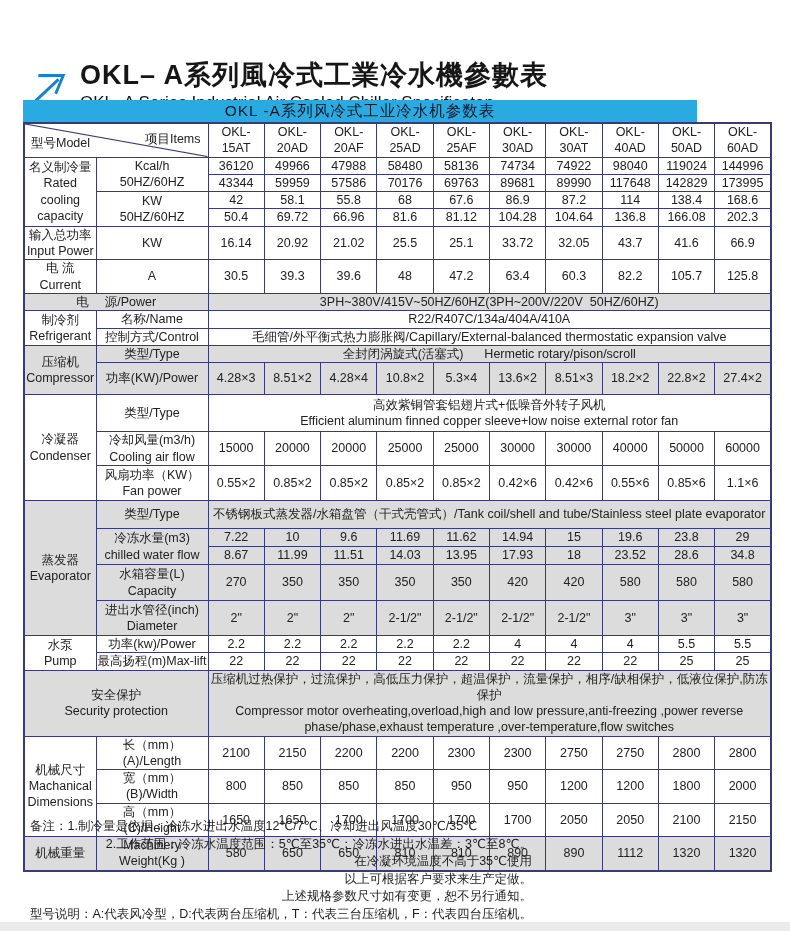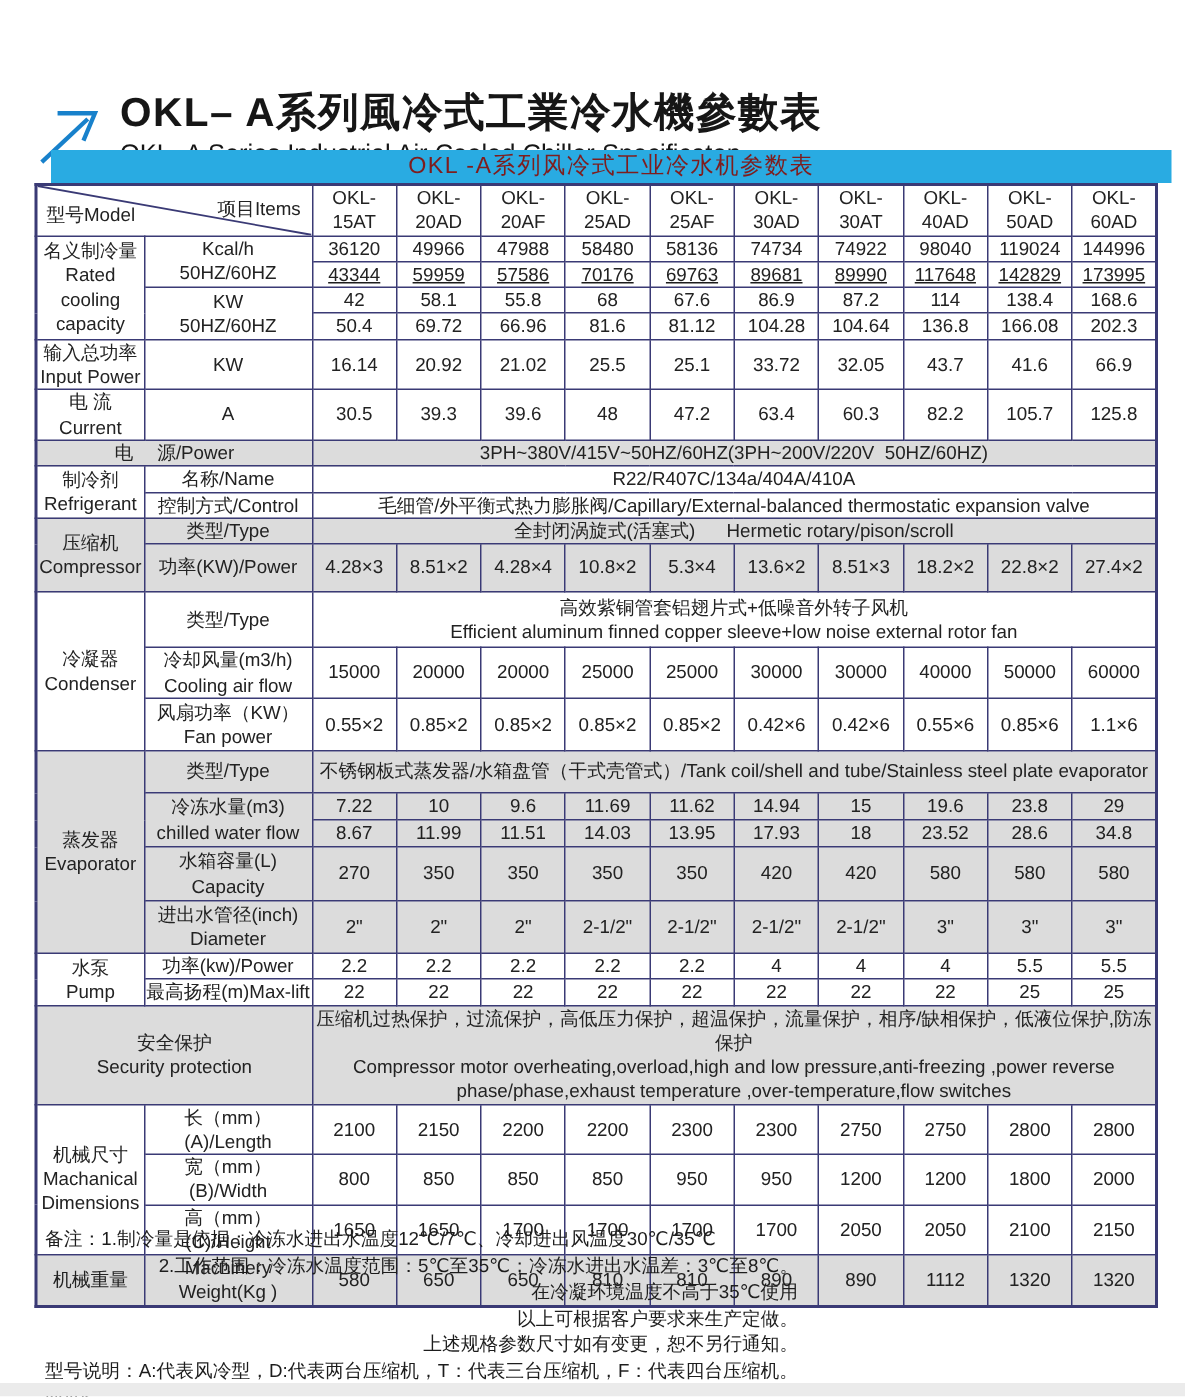--- a/index.html
+++ b/index.html
@@ -12,22 +12,22 @@
   
   .page-header { position:absolute; left:24px; top:36px; display:flex; align-items:flex-start;margin-top:24px; }
   .logo-arrow { width:46px; height:46px; margin-top:4px; flex:0 0 auto; }
   .logo-arrow path { fill:none; stroke:var(--arrow-blue,#1881CB); stroke-width:3; }
   .titles { margin-left:10px; }
   .title-zh { font-size:27px; font-weight:600; letter-spacing:1px; color:#161616; line-height:1.15; }
   .title-en { font-size:17px; font-weight:400; color:#161616; margin-top:2px; }
 
   
   .banner {
-    position:absolute; left:34px; top:100px; width:747px; height:22px;
-    background:var(--banner-blue,#29ABE2); color:#7f1d1d;
+    position:absolute; left:23px; top:100px; width:674px; height:22px;
+    background:var(--banner-blue,#29ABE2); color:#0f172a;
     font-size:15.5px; line-height:22px; text-align:center; letter-spacing:1px;
   }
 
   
   table.spec {
     position:absolute; left:23px; top:122px; width:747px;
     border-collapse:collapse; table-layout:fixed;
     border:2px solid var(--border-navy,#3A3A75);
   }
   table.spec td {
@@ -123,21 +123,21 @@
         <td class="val">49966</td>
         <td class="val">47988</td>
         <td class="val">58480</td>
         <td class="val">58136</td>
         <td class="val">74734</td>
         <td class="val">74922</td>
         <td class="val">98040</td>
         <td class="val">119024</td>
         <td class="val">144996</td>
       </tr>
-      <tr style="height: 17px; text-decoration: underline;">
+      <tr style="height: 17px;">
         <td class="val">43344</td>
         <td class="val">59959</td>
         <td class="val">57586</td>
         <td class="val">70176</td>
         <td class="val">69763</td>
         <td class="val">89681</td>
         <td class="val">89990</td>
         <td class="val">117648</td>
         <td class="val">142829</td>
         <td class="val">173995</td>

